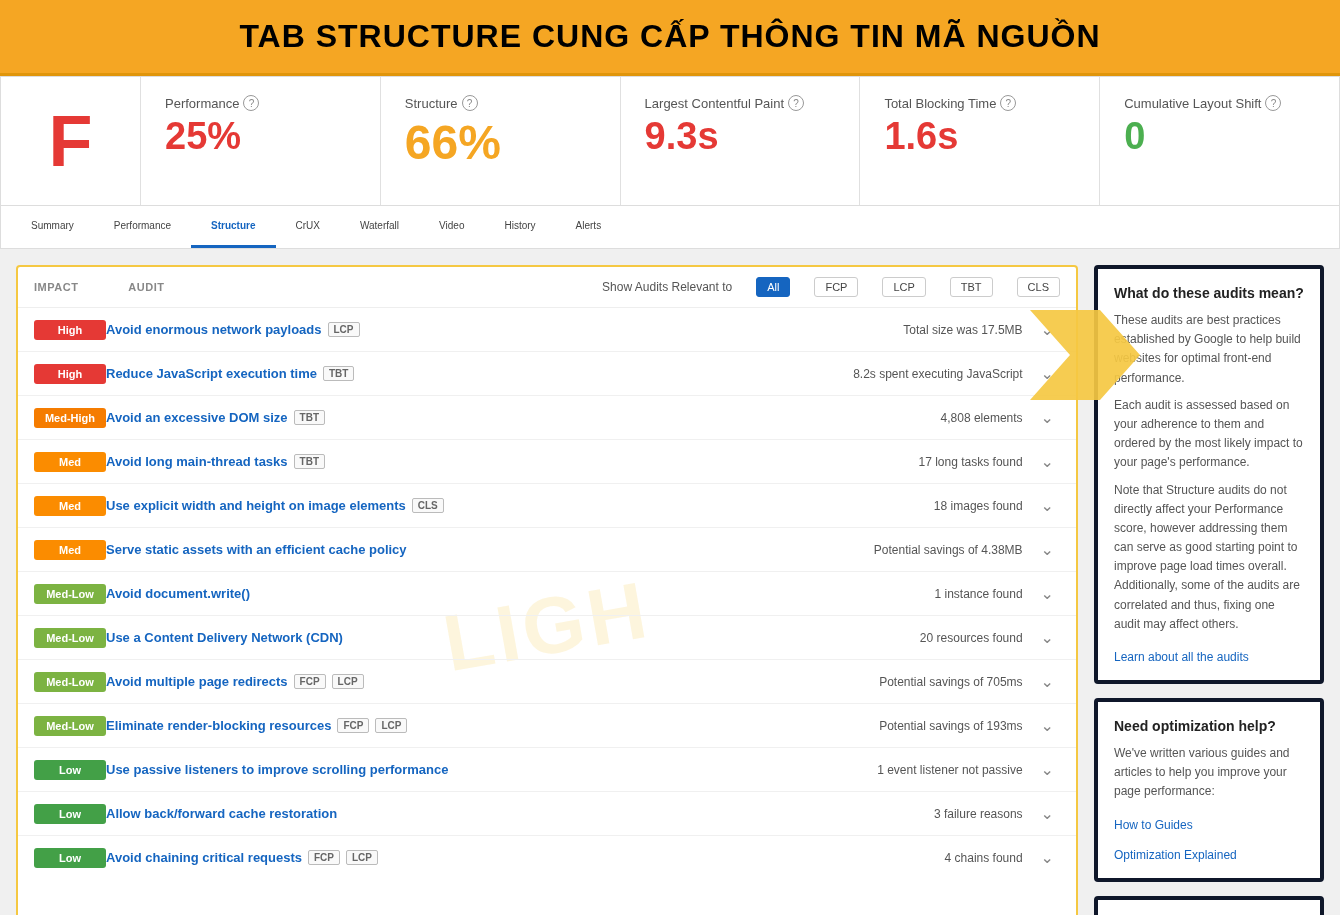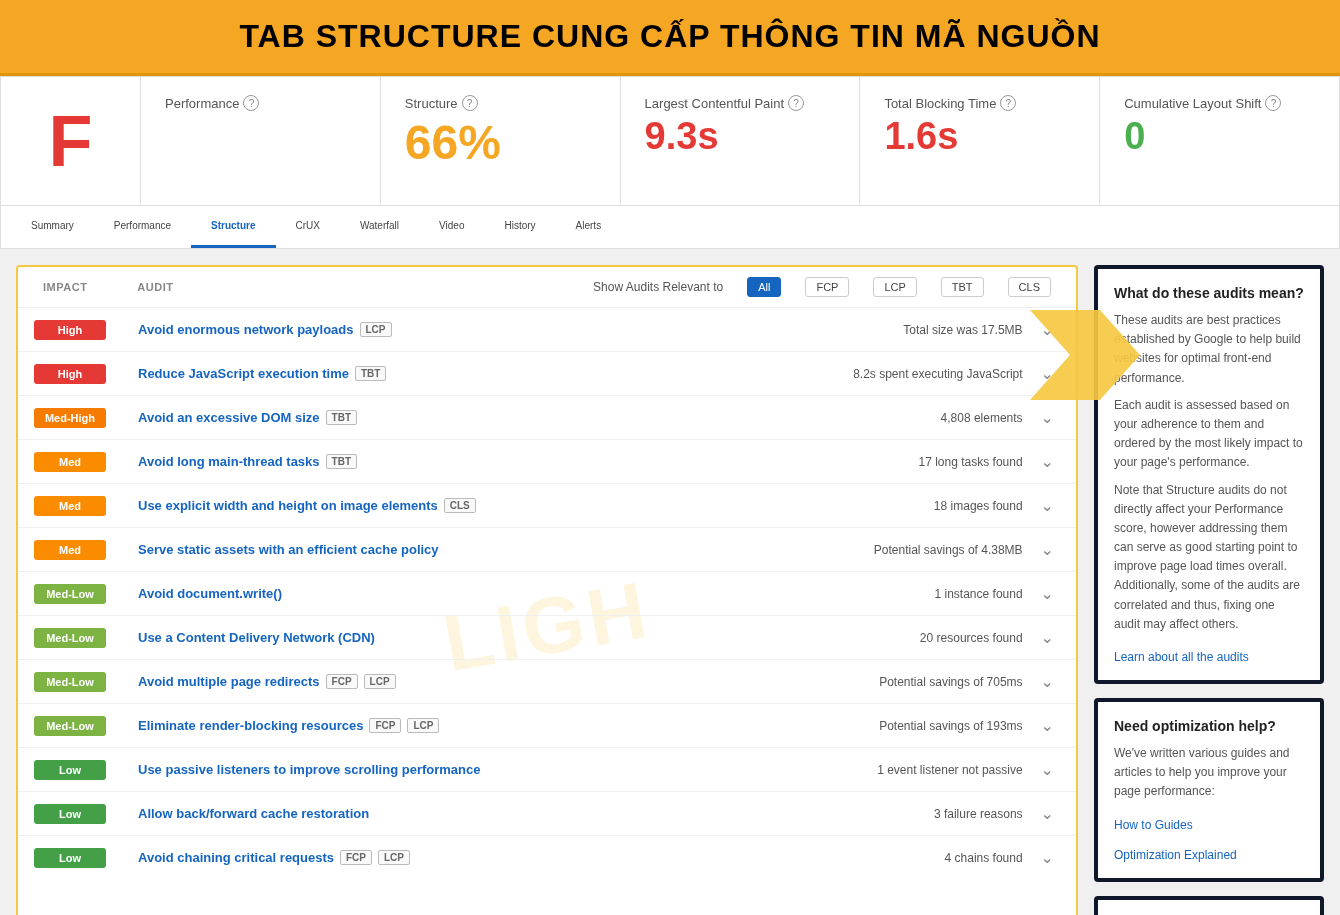--- a/index.html
+++ b/index.html
@@ -119,21 +119,21 @@
       pointer-events: none;
       white-space: nowrap;
       z-index: 1;
       letter-spacing: 4px;
     }
 
     .audit-header {
       display: flex;
       align-items: center;
       justify-content: space-between;
-      padding: 10px 25px;
+      padding: 10px 16px;
       border-bottom: 1px solid #eee;
       position: relative;
       z-index: 2;
     }
     .audit-header-left {
       display: flex;
       gap: 30px;
     }
     .col-impact-label, .col-audit-label {
       font-size: 11px;
@@ -175,21 +175,21 @@
     }
     .audit-row:last-child { border-bottom: none; }
     .impact-badge {
       min-width: 72px;
       text-align: center;
       padding: 4px 4px;
       border-radius: 3px;
       font-size: 11px;
       font-weight: bold;
       color: #fff;
-      margin-right: 32px;
+      margin-right: 0;
     }
     .impact-high { background: #e53935; }
     .impact-med-high { background: #f57c00; }
     .impact-med { background: #fb8c00; }
     .impact-med-low { background: #7cb342; }
     .impact-low { background: #43a047; }
 
     .audit-title {
       flex: 1;
       font-size: 13px;
@@ -274,20 +274,21 @@
 
   <div class="metric-cell" style="display:flex; align-items:center; justify-content:center; max-width:140px;">
     <div class="metric-grade">F</div>
   </div>
 
   <div class="metric-cell">
     <div class="metric-label">
       <span>Performance</span>
       <span class="help-icon">?</span>
     </div>
+    <div class="metric-value-red">25%</div>
   </div>
 
   <div class="metric-cell">
     <div class="metric-label">
       <span>Structure</span>
       <span class="help-icon">?</span>
     </div>
     <div class="metric-value-orange">66%</div>
   </div>
 

